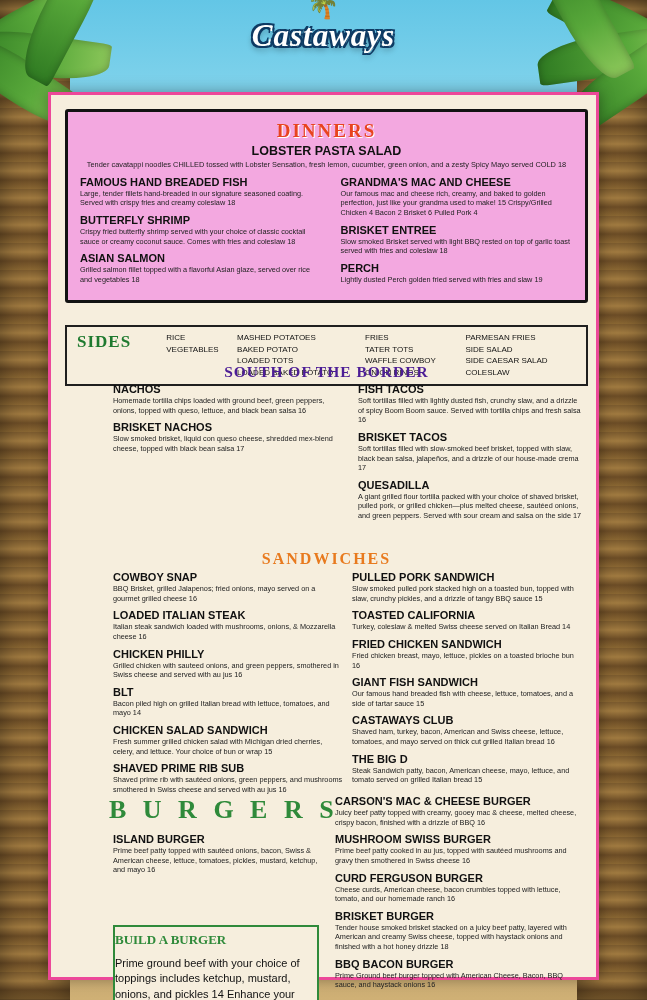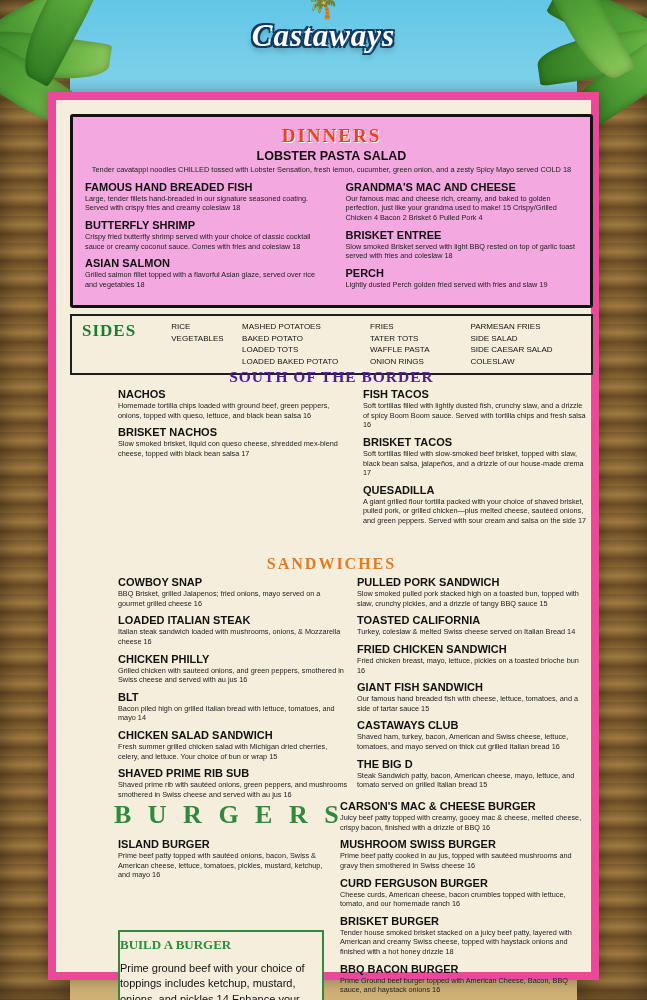--- a/index.html
+++ b/index.html
@@ -29,21 +29,21 @@
   .fronds { position:absolute; top:-10px; width:230px; height:230px; pointer-events:none; }
   .fronds.left { left:-60px; }
   .fronds.right { right:-60px; }
   .leaf { position:absolute; width:150px; height:42px; border-radius:50% 6% 50% 6%;
     background: linear-gradient(90deg,#2f7a22,#58a83a 60%,#8cc75a);
     box-shadow: inset 0 0 8px rgba(0,0,0,.3);}
   
   .sheet {
     position:absolute; left:48px; top:92px; width:551px; height:888px;
     background:#f6eedd;
-    border:8px solid #ec4899;
+    border:3px solid #ec4899;
     box-shadow: 0 0 14px rgba(0,0,0,.35);
   }
   
   .logo-wrap { position:absolute; left:0; top:12px; width:647px; text-align:center; z-index:6; }
   .logo-badge { display:inline-block; position:relative; padding:6px 22px 8px; }
   .logo-text { font-family:"Liberation Serif", serif; font-weight:bold; font-style:italic;
     font-size:31px; color:#fff; letter-spacing:1px;
     text-shadow: 2px 2px 0 #0e3a63, -2px 2px 0 #0e3a63, 2px -2px 0 #0e3a63, -2px -2px 0 #0e3a63, 0 4px 6px rgba(0,0,0,.4);
     background:linear-gradient(#ffffff,#ffe9a8);
     -webkit-background-clip:text; }
@@ -61,21 +61,21 @@
   .lobster { text-align:center; font-weight:bold; font-size:12.5px; color:#111; margin-top:2px; }
   .lobster-desc { text-align:center; font-size:7.4px; color:#1d1d1d; margin-top:2px; line-height:1.3; }
   .two-col { display:flex; gap:28px; margin-top:6px; }
   .col { flex:1 1 0; }
   .item { margin-bottom:6px; }
   .item .nm { font-weight:bold; font-size:11px; color:#111; }
   .item .ds { font-size:7.3px; color:#222; line-height:1.32; margin-top:1px; }
 
   
   .sides {
-    position:absolute; left:14px; top:214px; width:523px;
+    position:absolute; left:14px; top:230px; width:523px;
     background:#f6eedd; border:2px solid #1f1f1f; padding:5px 10px 6px;
     display:flex; gap:10px;
   }
   .sides h3 { margin:0; font-family:"Liberation Serif", serif; font-size:17px; color:#1f7a2f;
     letter-spacing:1px; width:86px; }
   .sides .sgrp { font-size:8px; line-height:1.45; color:#111; }
   .sides .sgrp div { white-space:nowrap; }
   .sides .c1 { width:66px; } .sides .c2 { width:128px; } .sides .c3 { width:98px; } .sides .c4 { width:120px; }
 
   .stb-title { position:absolute; left:0; top:268px; width:551px; text-align:center;
@@ -173,21 +173,21 @@
     </div>
     <div class="sgrp c2">
       <div>MASHED POTATOES</div>
       <div>BAKED POTATO</div>
       <div>LOADED TOTS</div>
       <div>LOADED BAKED POTATO</div>
     </div>
     <div class="sgrp c3">
       <div>FRIES</div>
       <div>TATER TOTS</div>
-      <div>WAFFLE PASTA</div>
+      <div>WAFFLE COWBOY</div>
       <div>ONION RINGS</div>
     </div>
     <div class="sgrp c4">
       <div>PARMESAN FRIES</div>
       <div>SIDE SALAD</div>
       <div>SIDE CAESAR SALAD</div>
       <div>COLESLAW</div>
     </div>
   </section>
 

